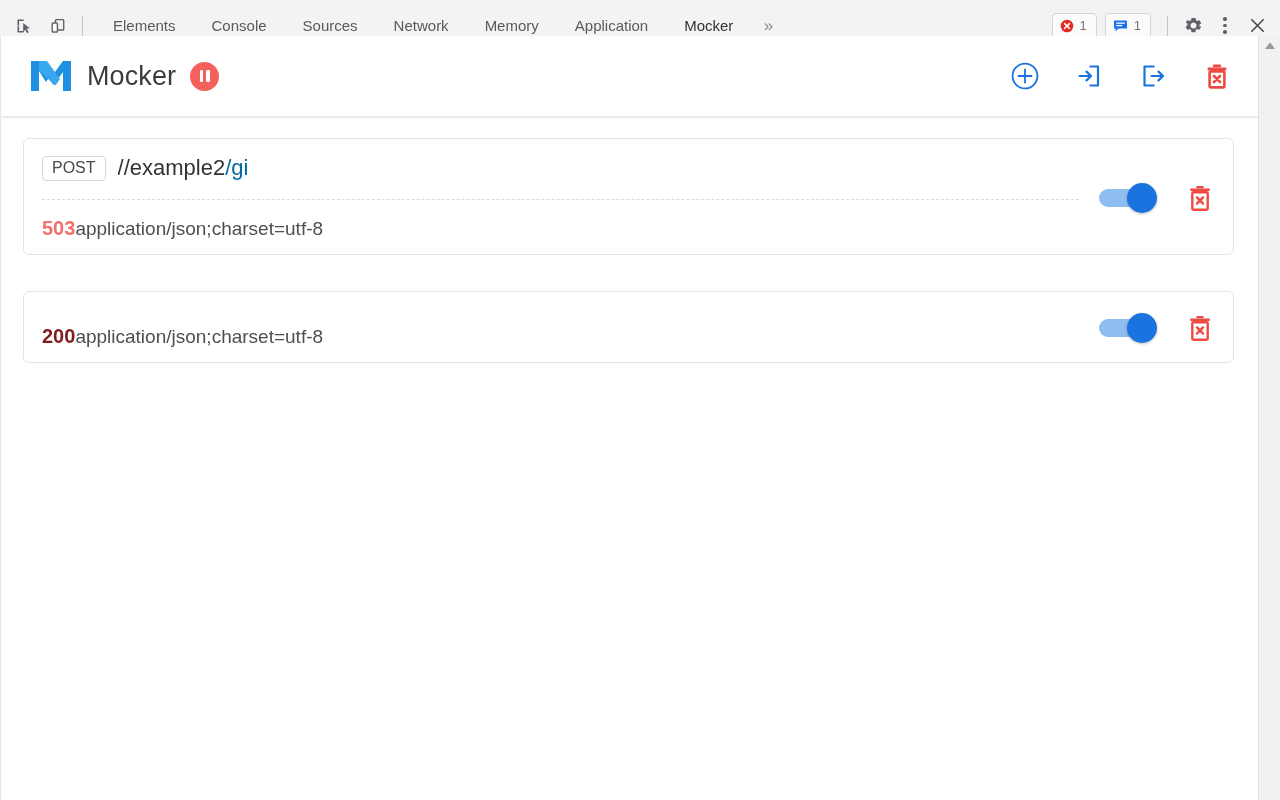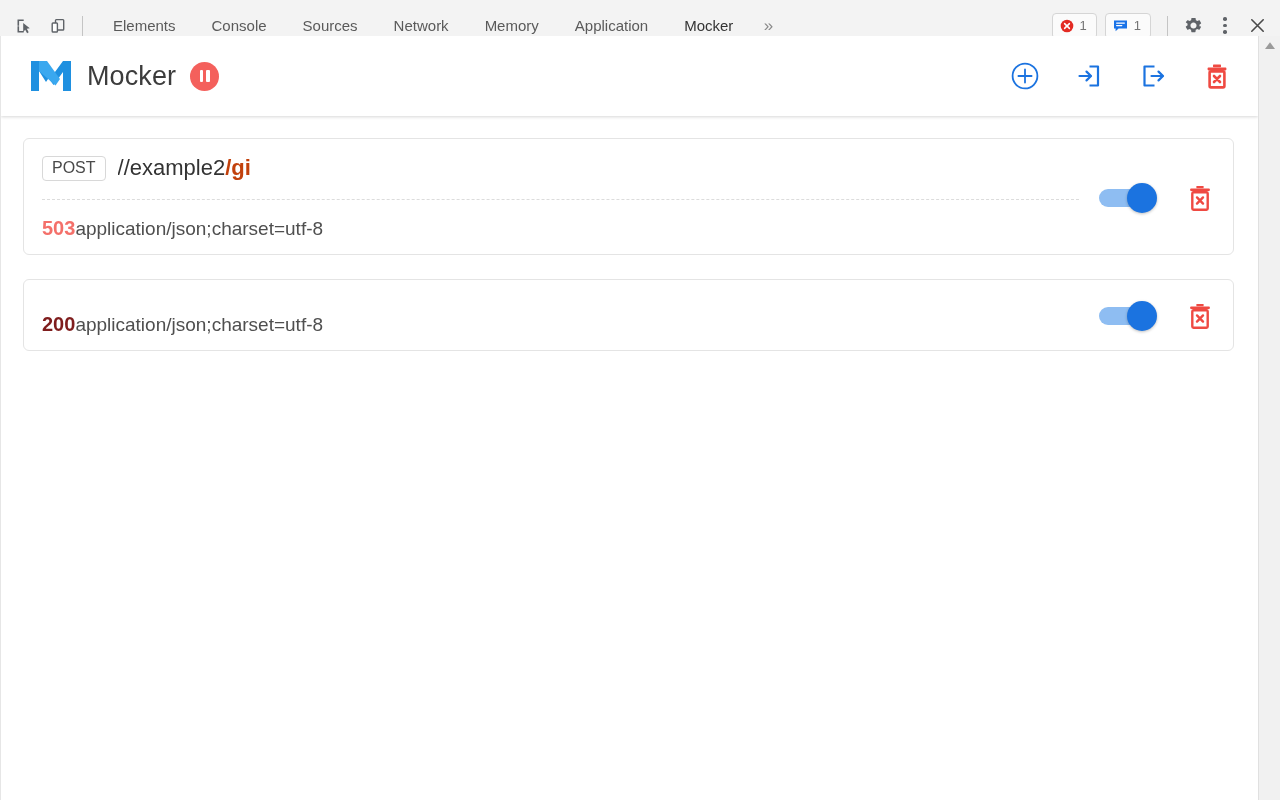--- a/index.html
+++ b/index.html
@@ -166,21 +166,21 @@
 
   
   .mock-list {
     padding: 22px 24px 0 22px;
   }
   .mock-card {
     border: 1px solid #e4e4e4;
     border-radius: 6px;
     background: #ffffff;
     padding: 16px 18px 14px 18px;
-    margin-bottom: 24px;
+    margin-bottom: 36px;
     display: flex;
     align-items: center;
   }
   .card-main {
     flex: 1;
     min-width: 0;
     padding-right: 20px;
   }
   .card-top {
     display: flex;
@@ -200,21 +200,21 @@
     color: #4a4a4a;
     line-height: 1;
   }
   .url {
     font-size: 22px;
     color: #333333;
     white-space: nowrap;
     overflow: hidden;
     text-overflow: ellipsis;
   }
-  .url .url-suffix { color: #c2410c; font-weight: bold; }
+  .url .url-suffix { color: #0369a1; }
   .card-bottom {
     display: flex;
     align-items: baseline;
     padding-top: 17px;
   }
   .status {
     font-size: 20px;
     font-weight: bold;
   }
   .status.err { color: #f4706a; }

